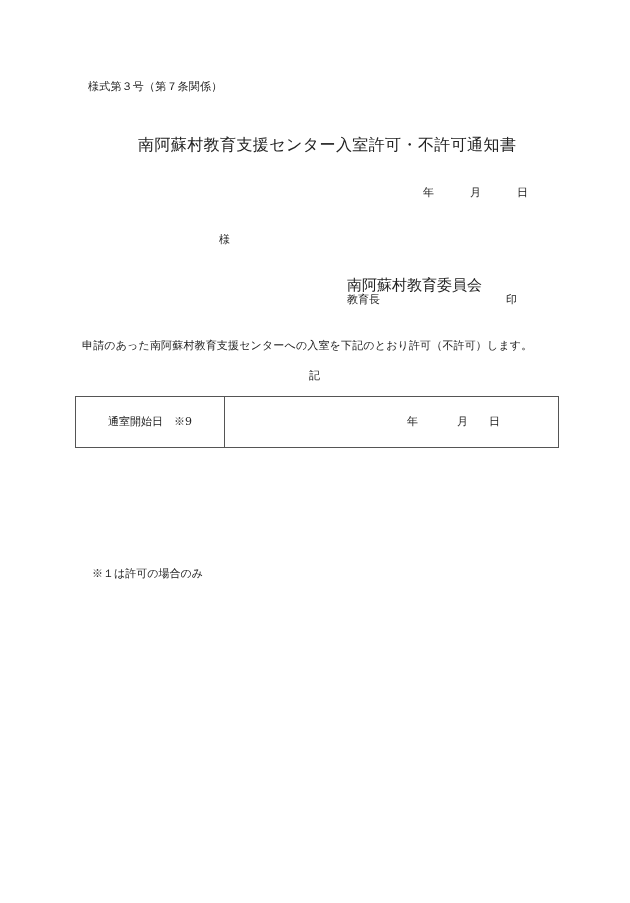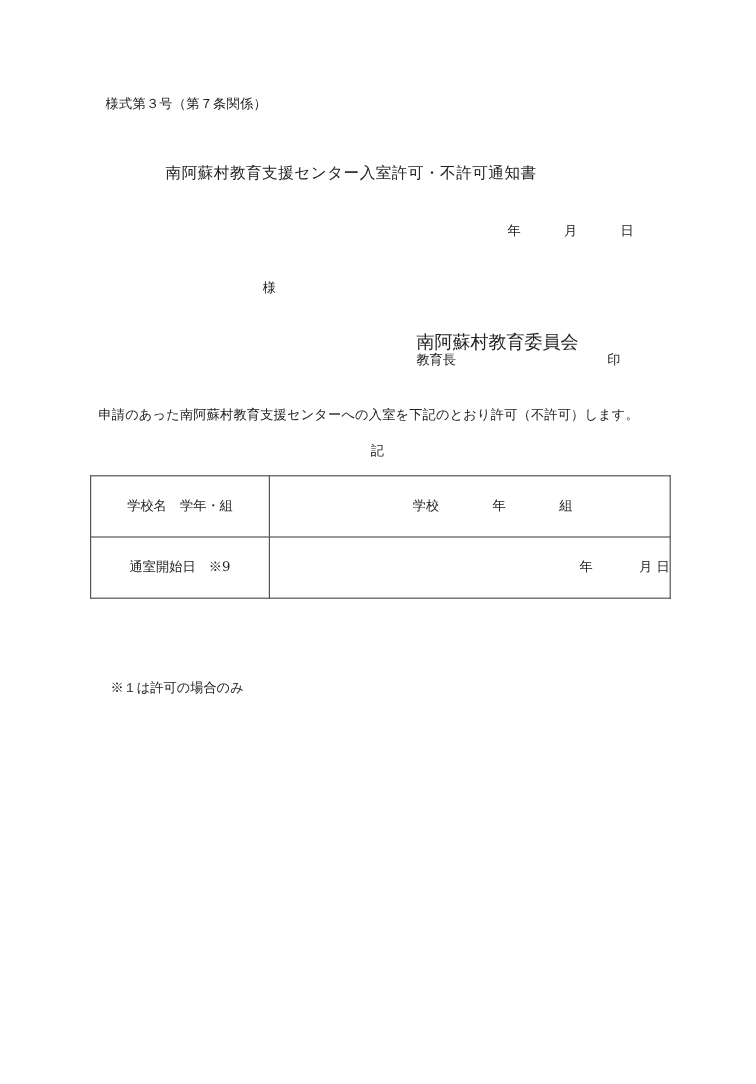--- a/index.html
+++ b/index.html
@@ -15,21 +15,21 @@
       color: #222222;
     }
     .abs { position: absolute; white-space: nowrap; }
     .form-number {
       left: 88px; top: 79px;
       font-size: 11px;
       letter-spacing: 0.2px;
     }
     .doc-title {
       left: 138px; top: 135px;
-      font-size: 13px;
+      font-size: 16px;
       letter-spacing: 0.4px;
     }
     .date-row {
       top: 185px;
       font-size: 11px;
     }
     .addressee {
       left: 219px; top: 232px;
       font-size: 11px;
     }
@@ -95,31 +95,23 @@
 <div class="abs issuer-org">南阿蘇村教育委員会</div>
 <div class="abs issuer-title">教育長</div>
 <div class="abs seal">印</div>
 
 <div class="abs body-text">申請のあった南阿蘇村教育支援センターへの入室を下記のとおり許可（不許可）します。</div>
 
 <div class="abs ki">記</div>
 
 <table class="record">
   <tbody>
-      <tr>
-    <td class="label">学校名　学年・組</td>
-    <td class="cell-inline">
-      <span style="width:60px;text-align:right;">学校</span>
-      <span style="width:52px;text-align:right;">年</span>
-      <span style="width:52px;text-align:right;">組</span>
-    </td>
-  </tr>
   <tr>
     <td class="label">通室開始日　※9</td>
-    <td style="text-align:right;padding-left:106px;">
+    <td style="text-align:center;padding-left:106px;">
       <span style="display:inline-block;width:47px;">年</span>
       <span style="display:inline-block;width:46px;">月</span>
       <span style="display:inline-block;">日</span>
     </td>
   </tr>
 </tbody>
   </table>
 
 <div class="abs note">※１は許可の場合のみ</div>
 

